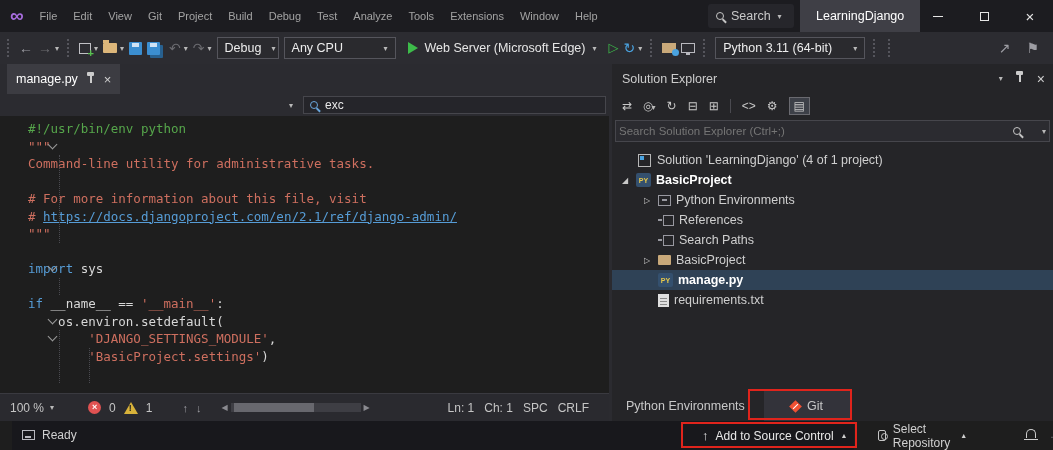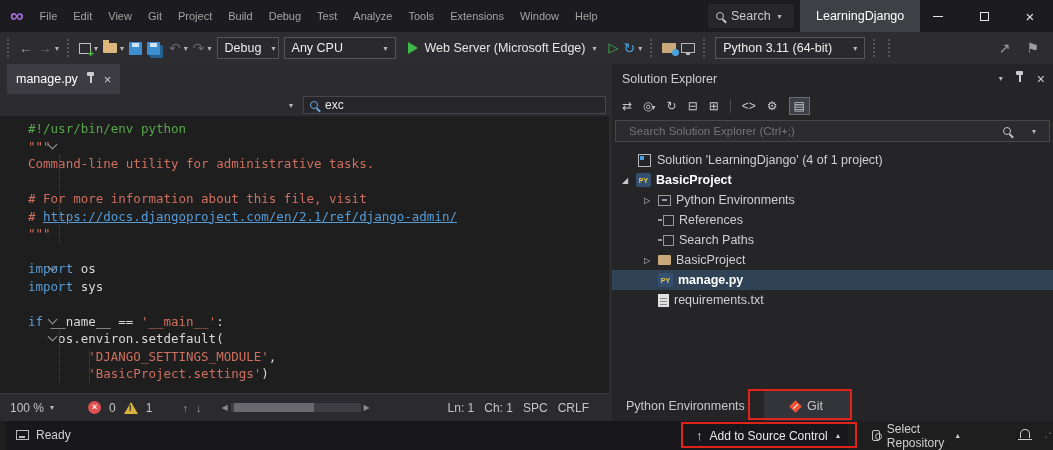--- a/index.html
+++ b/index.html
@@ -111,21 +111,21 @@
   
   .sol-pane { position:absolute; left:612px; top:0; width:441px; height:357px; background:#252528; }
   .sol-header { height:29px; display:flex; align-items:center; padding:0 8px 0 10px; color:#cccccc; gap:13px; }
   .sol-title { flex:1; }
   .hdr-x { font-size:14px; color:#d0d0d0; }
   .sol-toolbar { height:25px; display:flex; align-items:center; gap:11px; padding:0 10px;
                  color:#c8c8c8; font-size:12px; }
   .sol-sep { width:1px; height:14px; background:#4a4a50; }
   .icon-toggled { background:#3d4048; border:1px solid #6a6a70; padding:1px 4px; }
   .sol-search { height:22px; margin:2px 3px; background:#2b2b30; border:1px solid #46464c;
-                display:flex; align-items:center; padding:0 13px; gap:21px; }
+                display:flex; align-items:center; padding:0 3px; gap:21px; }
   .sol-search input { flex:1; background:transparent; border:none; outline:none; color:#9a9aa0;
                       font-family:"Liberation Sans",sans-serif; font-size:11.5px; }
   .tree { padding-top:6px; }
   .tree-row { height:20px; display:flex; align-items:center; color:#cfcfcf; font-size:12.5px; }
   .tree-row.selected { background:#2f4256; color:#ffffff; }
   .tw { width:14px; flex:none; font-size:8px; color:#c8c8c8; }
   .tl.bold { font-weight:bold; color:#ffffff; }
   .ti { width:16px; height:16px; margin-right:5px; flex:none; position:relative; display:inline-flex;
         align-items:center; justify-content:center; font-size:7px; font-weight:bold; }
   .ti-solution::before { content:''; width:11px; height:11px; border:1px solid #b8b8b8; }
@@ -143,21 +143,21 @@
         background:repeating-linear-gradient(#e0e0e0 0 1px, #8a8a8a 1px 2px, #e0e0e0 2px 3px); }
 
   .sol-bottom { position:absolute; bottom:0; left:0; width:100%; height:30px; display:flex; align-items:center; }
   .bottom-tab { position:absolute; top:0; height:30px; display:flex; align-items:center; color:#c8c8c8; }
   .bt-pyenv { left:6px; padding:0 8px; }
   .bt-git { left:152px; width:86px; justify-content:center; gap:7px; background:#33333a; }
   .git-diamond { width:9px; height:9px; background:#f05133; transform:rotate(45deg); position:relative; }
   .git-diamond::after { content:''; position:absolute; left:4px; top:1px; width:1px; height:7px; background:#ffffff; }
 
   
-  .statusbar { position:absolute; top:421px; left:6px; width:842px; height:29px; background:#18181c;
+  .statusbar { position:absolute; top:421px; left:12px; width:842px; height:29px; background:#18181c;
                color:#d0d0d0; font-size:12px; }
   .sb-icon { position:absolute; left:10px; top:9px; width:13px; height:10px; border:1px solid #b9b9bf; }
   .sb-icon::after { content:''; position:absolute; left:2px; bottom:1px; width:6px; height:2px; background:#b9b9bf; }
   .sb-ready { position:absolute; left:30px; top:7px; }
   .sb-addsc { position:absolute; left:690px; top:0; height:29px; display:flex; align-items:center; gap:7px; color:#e8e8e8; }
   .sb-selrepo { position:absolute; left:866px; top:0; height:29px; display:flex; align-items:center; gap:7px; }
   .up-arrow { font-size:13px; color:#e0e0e0; }
   .tiny-caret { font-size:7px; color:#cfcfcf; }
   .repo-icon { width:11px; height:11px; border:1px solid #c5c5c5; border-radius:2px; position:relative; }
   .repo-icon::after { content:''; position:absolute; left:2px; top:2px; width:5px; height:5px; border-radius:50%; border:1px solid #c5c5c5; }
@@ -282,21 +282,20 @@
       </div>
       <div class="code">
           <div class="code-line"><span class="tok-com">#!/usr/bin/env python</span></div>
           <div class="code-line"><span class="tok-str">"""</span></div>
           <div class="code-line"><span class="tok-str">Command-line utility for administrative tasks.</span></div>
           <div class="code-line"></div>
           <div class="code-line"><span class="tok-str"># For more information about this file, visit</span></div>
           <div class="code-line"><span class="tok-str"># </span><span class="tok-link">https://docs.djangoproject.com/en/2.1/ref/django-admin/</span></div>
           <div class="code-line"><span class="tok-str">"""</span></div>
           <div class="code-line"></div>
-          <div class="code-line"><span class="tok-kw">import</span><span class="tok-txt"> os</span></div>
           <div class="code-line"><span class="tok-kw">import</span><span class="tok-txt"> sys</span></div>
           <div class="code-line"></div>
           <div class="code-line"><span class="tok-kw">if</span><span class="tok-txt"> __name__ == </span><span class="tok-str">'__main__'</span><span class="tok-txt">:</span></div>
           <div class="code-line"><span class="tok-txt">    os.environ.setdefault(</span></div>
           <div class="code-line"><span class="tok-txt">        </span><span class="tok-str">'DJANGO_SETTINGS_MODULE'</span><span class="tok-txt">,</span></div>
           <div class="code-line"><span class="tok-txt">        </span><span class="tok-str">'BasicProject.settings'</span><span class="tok-txt">)</span></div>
           <span class="fold" style="top: 24.5px;"></span>
           <span class="fold" style="top: 147px;"></span>
           <span class="fold" style="top: 199.5px;"></span>
           <span class="fold" style="top: 217px;"></span>

